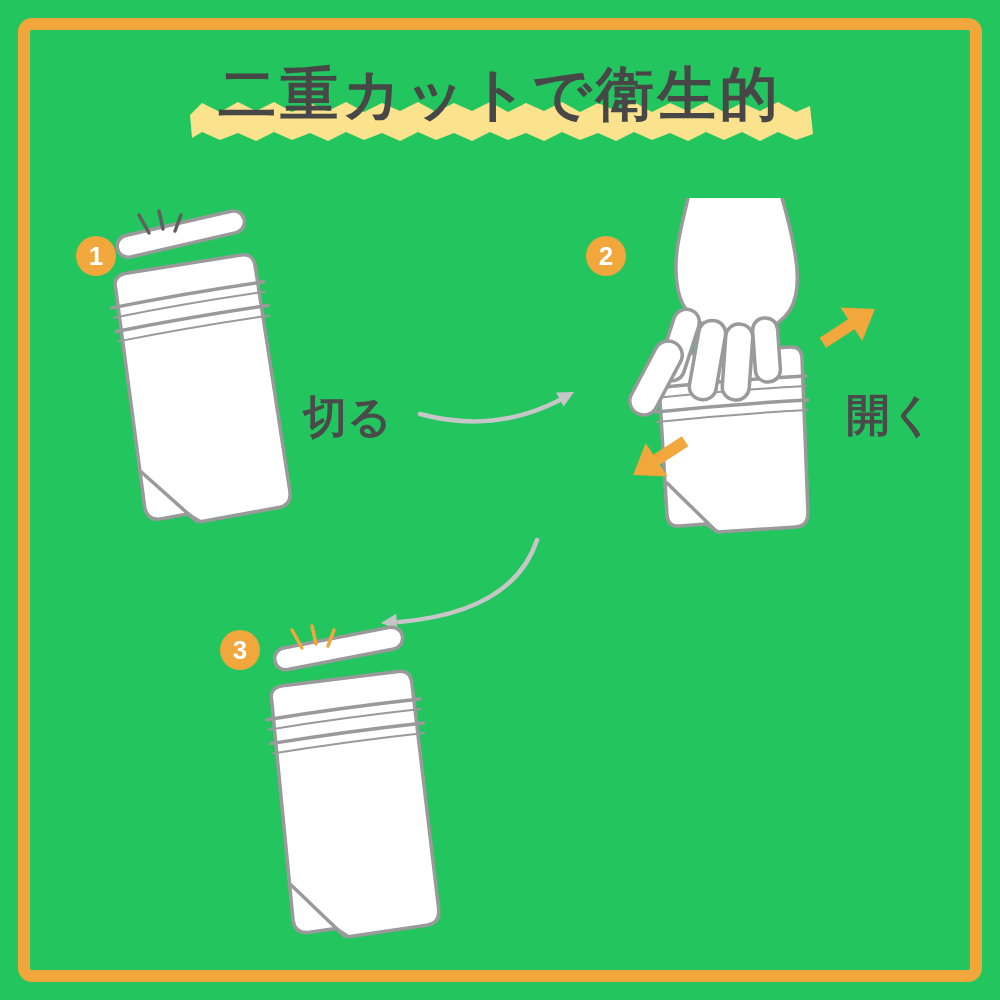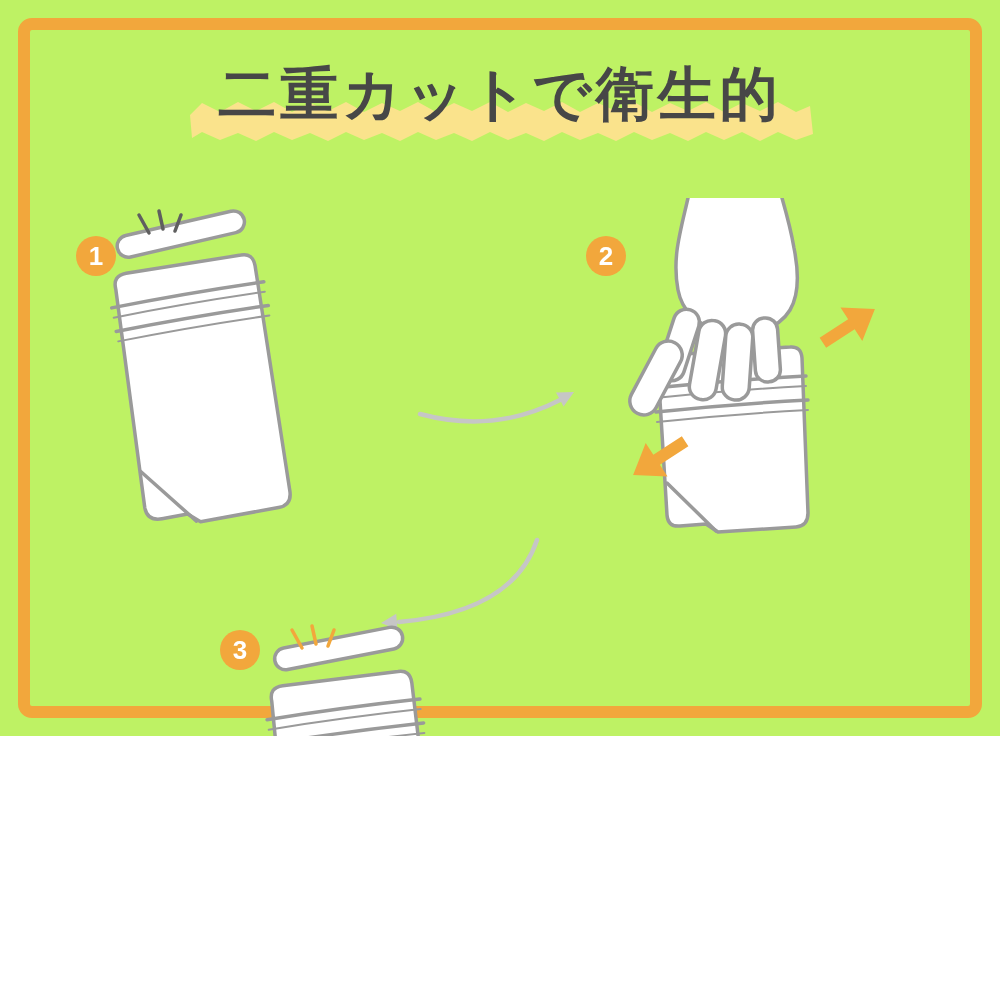--- a/index.html
+++ b/index.html
@@ -1,16 +1,16 @@
 <!DOCTYPE html>
 <html><head>
 <meta charset="utf-8">
 <style>
   html,body{margin:0;padding:0;background:#fff;}
-  .canvas{position:relative;width:1000px;height:736px;background:#bef264;overflow:hidden;
+  .canvas{position:relative;width:1000px;height:1000px;background:#22c55e;overflow:hidden;
           font-family:"Liberation Sans","DejaVu Sans",sans-serif;color:#4a4a4a;}
   .frame{position:absolute;inset:18px;border:12px solid #F2A73C;border-radius:14px;pointer-events:none;}
   .title-text{position:absolute;top:56px;left:0;width:1000px;text-align:center;
               font-size:58px;font-weight:800;letter-spacing:4px;color:#474747;z-index:3;margin:0;}
   .title-scribble{position:absolute;left:190px;top:96px;width:625px;height:50px;z-index:2;}
   .badge{position:absolute;width:40px;height:40px;border-radius:50%;background:#F2A73C;color:#fff;
          display:flex;align-items:center;justify-content:center;font-size:26px;font-weight:bold;z-index:4;}
   .badge1{left:76px;top:236px;}
   .badge2{left:586px;top:236px;}
   .badge3{left:220px;top:630px;}
@@ -62,20 +62,21 @@
   <svg class="illus pouch1" width="230" height="345" viewBox="0 0 230 345">
     <g transform="rotate(-6 115 170)">
       <use href="#pouch-shape"></use>
     </g>
     <g stroke="#5f5f5f" stroke-width="3.5" stroke-linecap="round" fill="none">
       <path d="M64,30 L54,12"></path>
       <path d="M78,26 L74,8"></path>
       <path d="M90,28 L96,12"></path>
     </g>
   </svg>
+  <div class="step-label label1">切る</div>
 
   <svg class="illus arrow12" width="175" height="60" viewBox="0 0 175 60">
     <path d="M8,34 Q82,54 148,20" fill="none" stroke="#C6C6C6" stroke-width="4.5" stroke-linecap="round"></path>
     <polygon points="162,12 151.6,26.6 144,12.4" fill="#C6C6C6"></polygon>
   </svg>
 
   <div class="badge badge2">
     <span>2</span>
   </div>
   <svg class="illus pouch2" width="320" height="345" viewBox="0 0 320 345">
@@ -96,20 +97,21 @@
 
     <g stroke="#9A9A9A" fill="#ffffff" stroke-width="3.5" stroke-linecap="round" stroke-linejoin="round">
       <path d="M88,0 C80,35 72,60 78,92 C82,112 96,126 118,132 C150,140 178,132 190,112 C199,97 199,75 194,50 C191,32 186,14 182,0"></path>
       <rect x="66" y="110" width="26" height="74" rx="13" transform="rotate(18 79 147)"></rect>
       <rect x="94" y="122" width="27" height="80" rx="13" transform="rotate(10 107 162)"></rect>
       <rect x="124" y="126" width="27" height="76" rx="13" transform="rotate(4 137 164)"></rect>
       <rect x="154" y="120" width="25" height="64" rx="12" transform="rotate(-4 166 152)"></rect>
       <rect x="42" y="140" width="28" height="80" rx="14" transform="rotate(28 56 180)"></rect>
     </g>
   </svg>
+  <div class="step-label label2">開く</div>
 
   <svg class="illus arrow23" width="200" height="110" viewBox="0 0 200 110">
     <path d="M182,8 Q158,80 44,90" fill="none" stroke="#C6C6C6" stroke-width="4.5" stroke-linecap="round"></path>
     <polygon points="26,91 41.2,81.7 42.6,97.7" fill="#C6C6C6"></polygon>
   </svg>
 
   <div class="badge badge3">
     <span>3</span>
   </div>
   <svg class="illus pouch3" width="230" height="345" viewBox="0 0 230 345">

